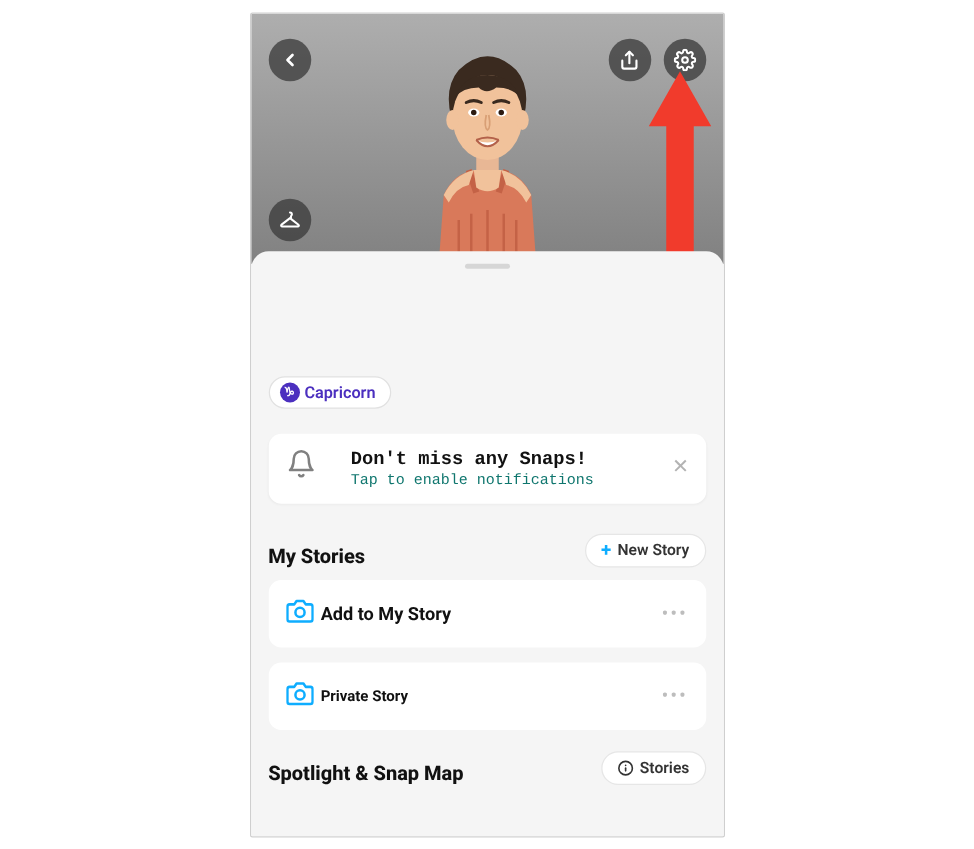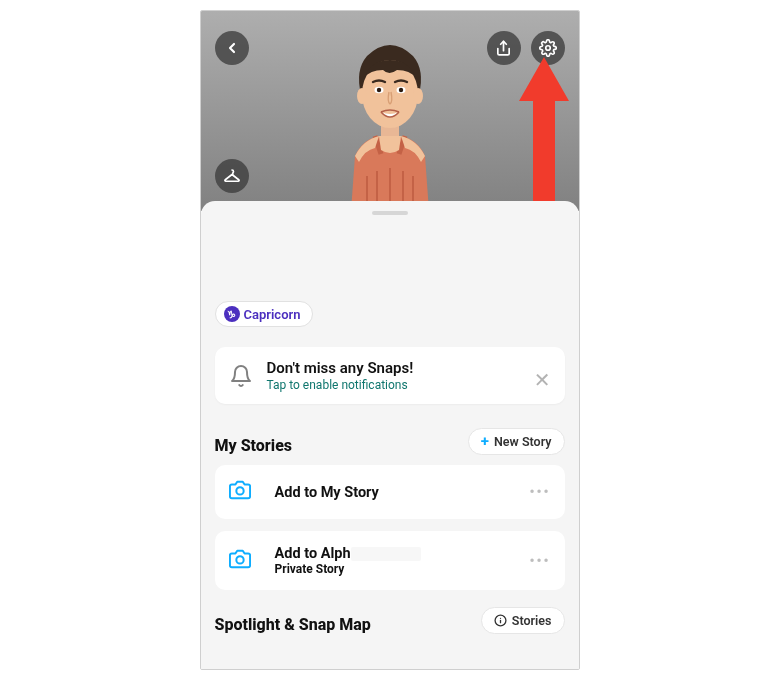--- a/index.html
+++ b/index.html
@@ -105,24 +105,25 @@
       width: 16px; height:16px; border-radius:50%;
       background:#4b2fbf;color:#fff;font-size:10px;
       display:flex;align-items:center;justify-content:center;
     }
     
     .card {
       background: #fff;
       border-radius: 10px;
       padding: 12px 14px;
       display: flex;
-      align-items: flex-end;
-      gap: 14px;
+      align-items: flex-start;
+      gap: 28px;
       margin-top: 20px;
       box-shadow: 0 1px 2px rgba(0,0,0,0.04);
+      font-family: Liberation Mono, monospace;
     }
     .card .bell { color:#757575; flex-shrink:0; }
     .card .title { font-size: 15px; font-weight: 600; color:#111; }
     .card .sub { font-size: 12px; color:#0f766e; margin-top:1px; }
     .card .close { margin-left:auto; color:#b3b3b3; font-size:20px; cursor:pointer; font-weight:300; }
     
     .section-head {
       display: flex;
       align-items: flex-end;
       justify-content: space-between;
@@ -148,21 +149,21 @@
       cursor: pointer;
     }
     .pill-btn .plus { color:#0EADFF; font-weight:700; font-size:15px; line-height:1; }
     .pill-btn .info-ic { display:inline-flex; }
     .story-item {
       background: #fff;
       border-radius: 10px;
       padding: 14px 14px;
       display: flex;
       align-items: center;
-      gap: 24px;
+      gap: 6px;
       margin-bottom: 12px;
       cursor: pointer;
     }
     .story-item .cam-ic { color:#0EADFF; flex-shrink:0; }
     .story-item .label { font-size: 14.5px; font-weight: 700; color:#111; }
     .story-item .sublabel { font-size: 12px; color:#111; font-weight:700; }
     .story-item .dots {
       margin-left: auto;
       color: #bdbdbd;
       letter-spacing: 2px;
@@ -299,21 +300,20 @@
     </div>
 
     <div class="story-item">
       <span class="cam-ic">
         <svg width="22" height="22" viewBox="0 0 24 24" fill="none" stroke="#0EADFF" stroke-width="2.2" stroke-linecap="round" stroke-linejoin="round">
             <path d="M23 19a2 2 0 0 1-2 2H3a2 2 0 0 1-2-2V8a2 2 0 0 1 2-2h4l2-3h6l2 3h4a2 2 0 0 1 2 2z"></path>
             <circle cx="12" cy="13" r="4"></circle>
           </svg>
       </span>
       <div>
-        <div class="label"><span>Add to Alph</span><span class="redact"></span></div>
         <div class="sublabel">Private Story</div>
       </div>
       <span class="dots">•••</span>
     </div>
 
     <div class="section-head" style="margin-top:17px;">
       <div class="section-title">Spotlight &amp; Snap Map</div>
       <div class="pill-btn">
         <span class="info-ic">
           <svg width="13" height="13" viewBox="0 0 24 24" fill="none" stroke="#333" stroke-width="2.4" stroke-linecap="round" stroke-linejoin="round">

